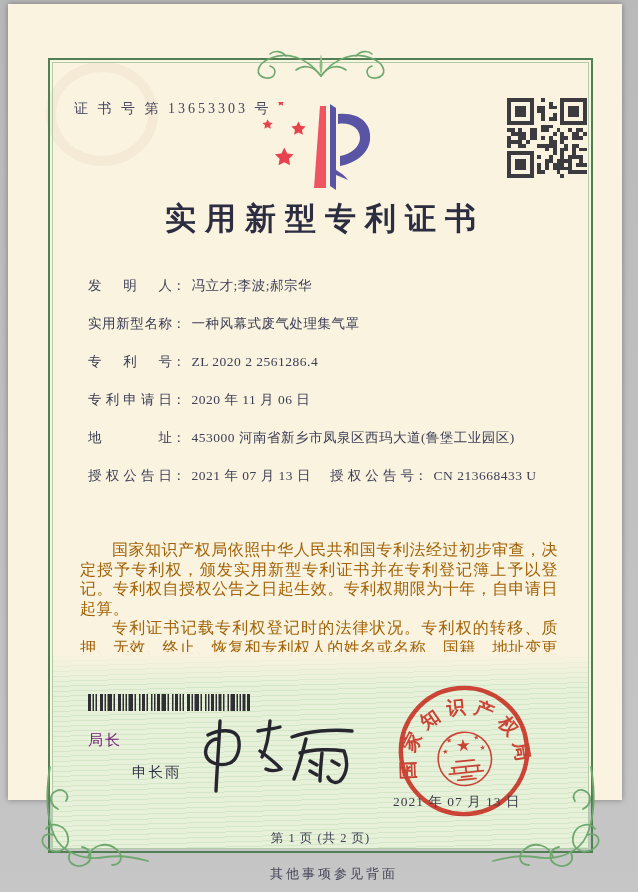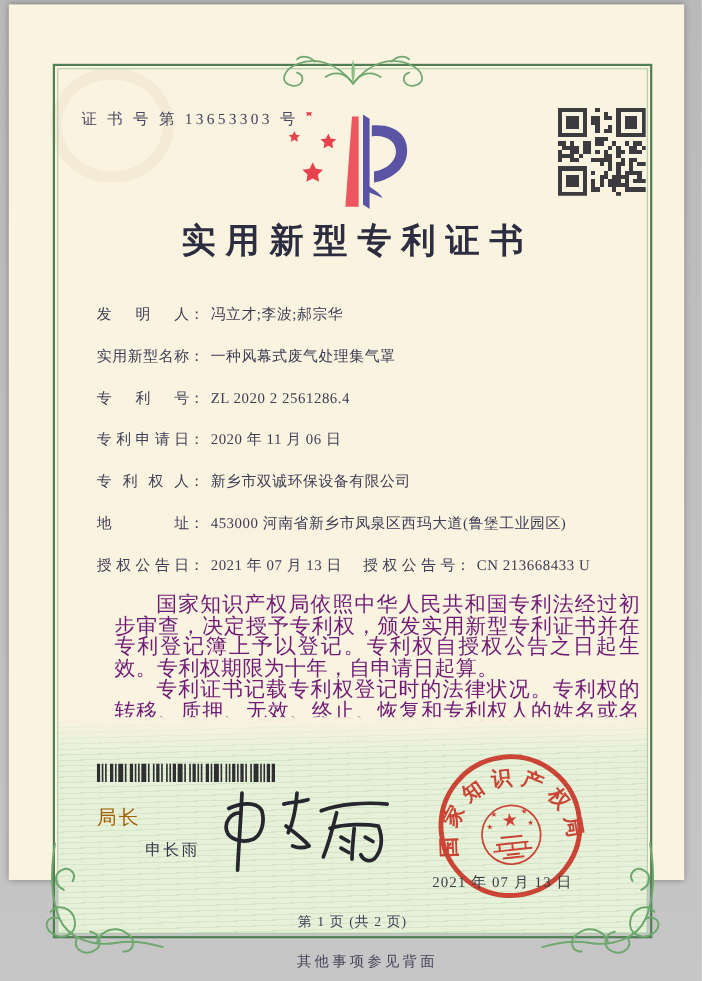--- a/index.html
+++ b/index.html
@@ -52,27 +52,27 @@
     text-align:center; font-size:31px; letter-spacing:9px;
     color:#2d2d42; font-weight:600; text-indent:9px;
   }
   
   .fields { position:absolute; left:80px; top:273px; width:478px; font-size:13.5px; color:#3d3d55; }
   .frow { height:38px; white-space:nowrap; position:relative; }
   .lbl { display:inline-block; width:84px; text-align:justify; text-align-last:justify; }
   .val { margin-left:6px; letter-spacing:.5px; }
   .pair2 { position:absolute; left:242px; top:0; }
   
-  .paras { position:absolute; left:96px; top:536px; width:478px;
-    font-size:19px; line-height:19.5px; color:#701a75;
+  .paras { position:absolute; left:72px; top:536px; width:478px;
+    font-size:16px; line-height:19.5px; color:#a16207;
     text-align:justify; letter-spacing:.4px; }
   .paras p { text-indent:2em; }
   
   .barcode { position:absolute; left:80px; top:690px; width:162px; height:17px; }
-  .signer-title { position:absolute; left:80px; top:727px; font-size:18px; color:#a16207;
+  .signer-title { position:absolute; left:80px; top:727px; font-size:15px; color:#701a75;
     font-family:"Liberation Sans",sans-serif; letter-spacing:2px; }
   .signer-name  { position:absolute; left:80px; top:759px; font-size:14.5px; color:#35354a;
     font-family:"Liberation Sans",sans-serif; letter-spacing:2px;margin-left:44px; }
   .signature { position:absolute; left:178px; top:703px; width:175px; height:92px; }
   .seal { position:absolute; left:387px; top:678px; width:138px; height:138px;
     transform:rotate(-6deg); opacity:.93; mix-blend-mode:multiply; }
   .seal-date { position:absolute; left:385px; top:789px; font-size:13.5px; color:#3a3a46; letter-spacing:1px; }
   .page-num { position:absolute; left:40px; top:826px; width:545px; text-align:center;
     font-size:12.5px; color:#3d3d55; letter-spacing:1px; }
   .back-note { position:absolute; left:0; top:861px; width:614px; text-align:center;
@@ -124,23 +124,20 @@
       <span class="lbl">发明人</span><span>：</span><span class="val">冯立才;李波;郝宗华</span>
     </div>
     <div class="frow">
       <span class="lbl">实用新型名称</span><span>：</span><span class="val">一种风幕式废气处理集气罩</span>
     </div>
     <div class="frow">
       <span class="lbl">专利号</span><span>：</span><span class="val">ZL 2020 2 2561286.4</span>
     </div>
     <div class="frow">
       <span class="lbl">专利申请日</span><span>：</span><span class="val">2020 年 11 月 06 日</span>
-    </div>
-    <div class="frow">
-      <span class="lbl">专利权人</span><span>：</span><span class="val">新乡市双诚环保设备有限公司</span>
     </div>
     <div class="frow">
       <span class="lbl">地址</span><span>：</span><span class="val">453000 河南省新乡市凤泉区西玛大道(鲁堡工业园区)</span>
     </div>
     <div class="frow">
       <span><span class="lbl">授权公告日</span><span>：</span><span class="val">2021 年 07 月 13 日</span></span>
       <span class="pair2"><span class="lbl">授权公告号</span><span>：</span><span class="val">CN 213668433 U</span></span>
     </div>
   </div>
 

